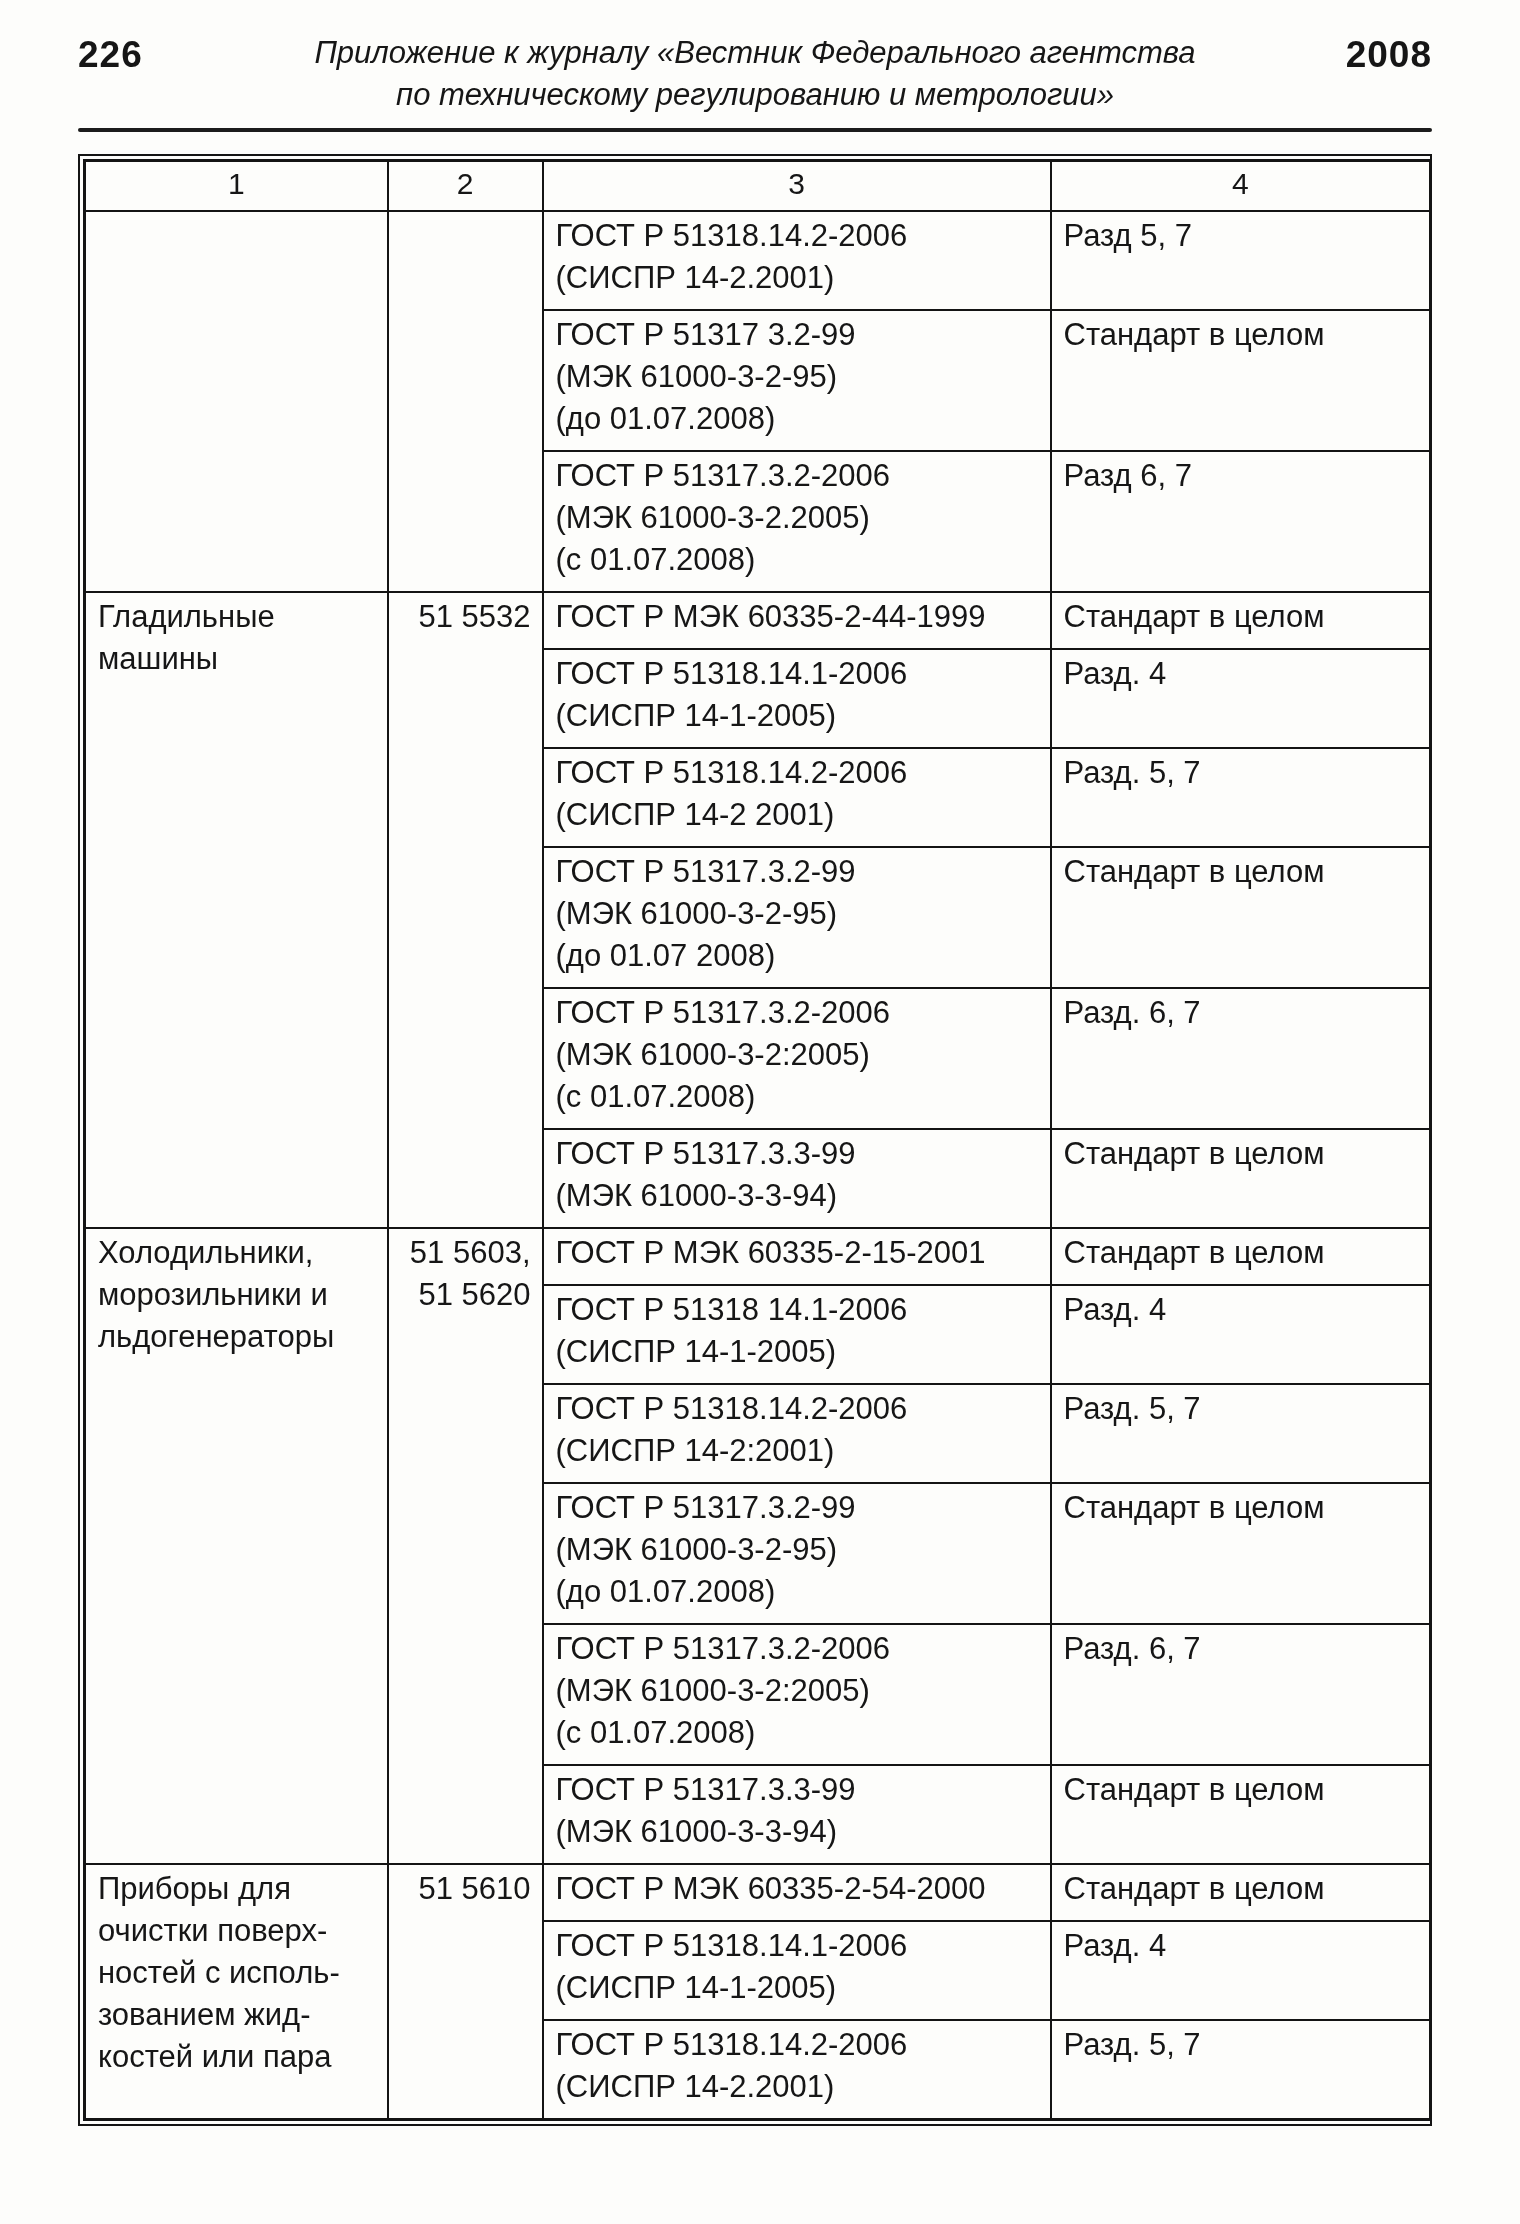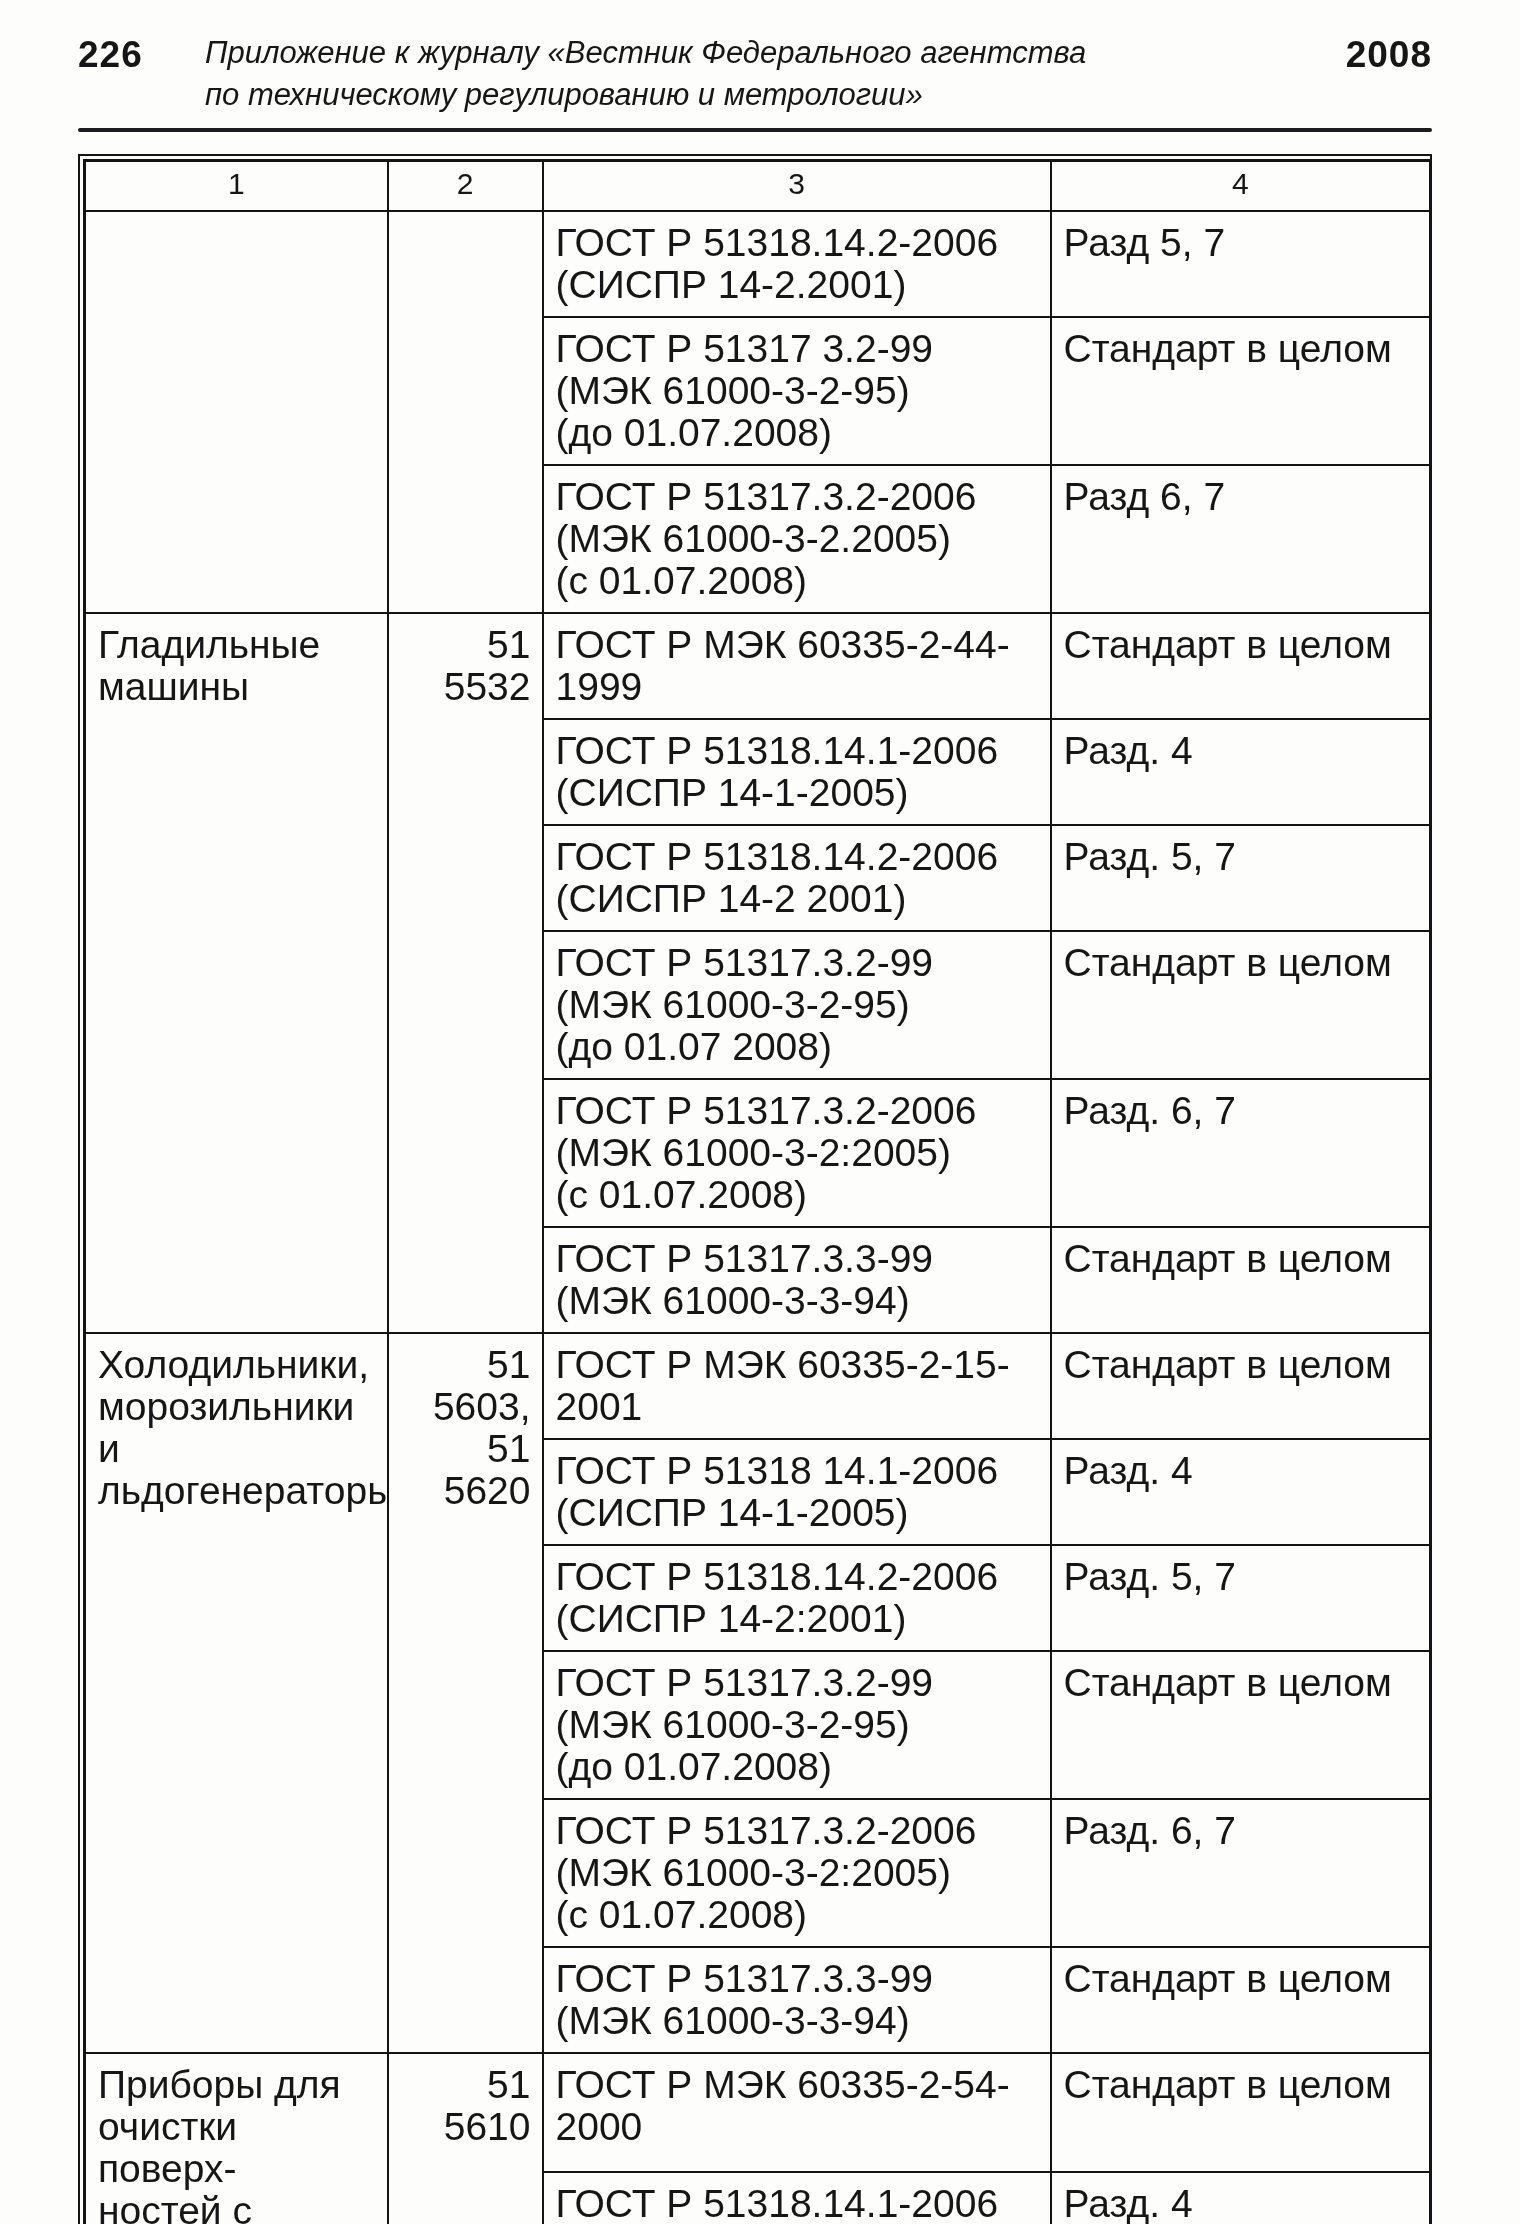--- a/index.html
+++ b/index.html
@@ -14,21 +14,21 @@
   }
   .page { padding: 32px 88px 0 78px; }
 
   
   .page-header { display: flex; align-items: flex-start; gap: 27px; }
   .page-number {
     font-size: 37px; font-weight: bold; letter-spacing: 1px;
     padding-top: 2px; min-width: 90px;
   }
   .journal-title {
-    flex: 1; font-style: italic;
+    flex: 1; text-align: center; font-style: italic;
     font-size: 31px; line-height: 42px; padding: 0 10px;
   }
   .page-year {
     font-size: 37px; font-weight: bold; letter-spacing: 1px;
     padding-top: 2px; min-width: 90px; text-align: right;
   }
   .header-rule {
     height: 4px; background: #1c1c1c; margin-top: 12px; border-radius: 2px;
   }
 
@@ -41,22 +41,22 @@
   }
   table.standards-table {
     border-collapse: collapse;
     width: 100%;
     table-layout: fixed;
     border: 3px solid #141414;
   }
   table.standards-table td {
     border: 2px solid #141414;
     vertical-align: top;
-    padding: 10px 11px 10px 12px;
-    font-size: 39px;
+    padding: 3px 11px 10px 12px;
+    font-size: 31px;
     line-height: 42px;
     white-space: pre-line;
     overflow: hidden;
   }
   tr.colnum-row td {
     text-align: center;
     white-space: normal;
     padding: 1px 4px 5px;
     font-size: 30px;
   }

